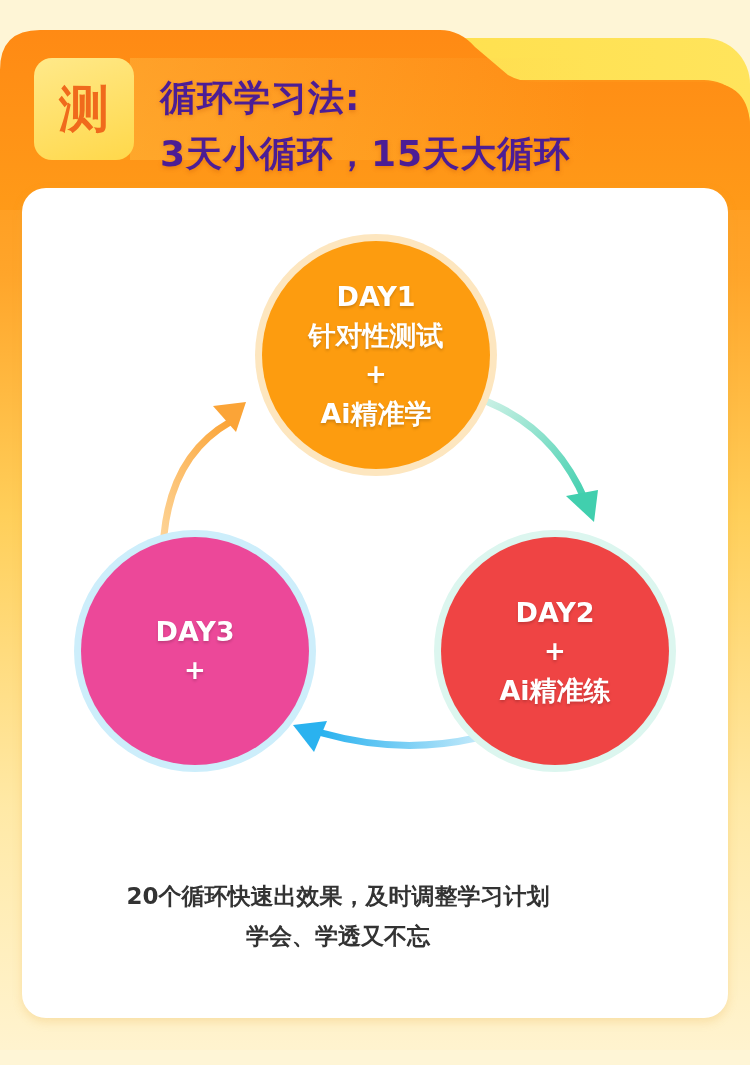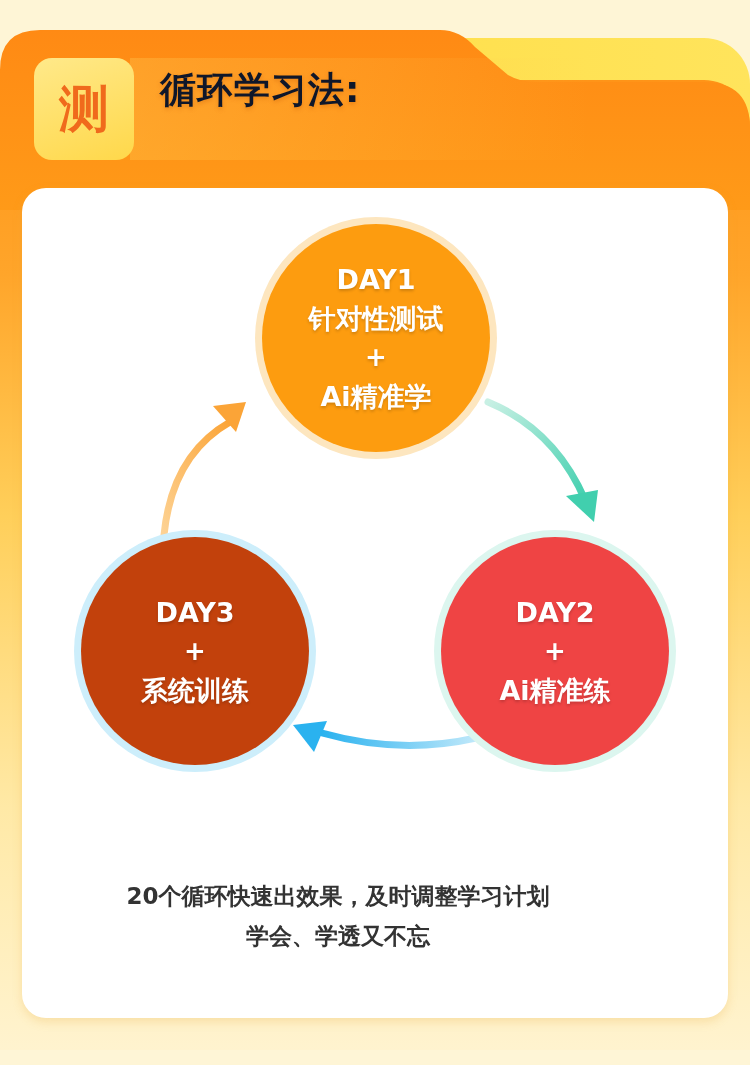--- a/index.html
+++ b/index.html
@@ -58,22 +58,22 @@
       justify-content: center;
     }
     .badge-char {
       font-size: 50px;
       font-weight: bold;
       color: #f06a1c;
       letter-spacing: 0;
     }
     .title {
       position: absolute;
-      left: 160px; top: 62px;
-      color: #0f172a;
+      left: 160px; top: 70px;
+      color: #4c1d95;
       font-weight: bold;
       font-size: 36px;
       line-height: 56px;
       text-shadow: 0 2px 4px rgba(190, 80, 0, 0.35);
       letter-spacing: 1px;
     }
     .title div { white-space: nowrap; }
 
     
     .card {
@@ -107,35 +107,35 @@
     .circle .line {
       font-size: 27px;
       line-height: 39px;
       white-space: nowrap;
     }
     .circle .plus {
       font-size: 26px;
       line-height: 39px;
     }
     .circle-day1 {
-      left: 262px; top: 224px;
+      left: 262px; top: 241px;
       width: 228px; height: 228px;
       background: #fd9c0f;
       box-shadow: 0 0 0 7px #fde6bf;
     }
     .circle-day2 {
       left: 441px; top: 537px;
       width: 228px; height: 228px;
       background: #ef4444;
       box-shadow: 0 0 0 7px #dcf6ef;
     }
     .circle-day3 {
       left: 81px; top: 537px;
       width: 228px; height: 228px;
-      background: #c2410c;
+      background: #ec4899;
       box-shadow: 0 0 0 7px #cdeefb;
       align-items: center;
     }
 
     .footer-text {
       position: absolute;
       left: 22px; top: 876px;
       width: 632px;
       text-align: center;
       color: #333333;
@@ -154,20 +154,21 @@
   <div class="panel"></div>
   <div class="panel-tab-body"></div>
   <div class="title-strip"></div>
 
   <div class="badge">
     <span class="badge-char">测</span>
   </div>
 
   <div class="title">
     <div>循环学习法:</div>
+    <div>3天小循环，15天大循环</div>
   </div>
 
   <div class="card"></div>
 
   <svg class="diagram" viewBox="0 0 750 1065" xmlns="http://www.w3.org/2000/svg">
     <defs>
       <linearGradient id="gTeal" x1="0" y1="0" x2="1" y2="1">
         <stop offset="0" stop-color="#c8f0e4"></stop>
         <stop offset="1" stop-color="#41cfae"></stop>
       </linearGradient>
@@ -206,21 +207,20 @@
 
   <div class="circle circle-day2">
     <div class="line">DAY2</div>
     <div class="plus">+</div>
     <div class="line">Ai精准练</div>
   </div>
 
   <div class="circle circle-day3">
     <div class="line">DAY3</div>
     <div class="plus">+</div>
-    <div class="line">系统训练</div>
   </div>
 
   <div class="footer-text">
     <div>20个循环快速出效果，及时调整学习计划</div>
     <div>学会、学透又不忘</div>
   </div>
 
 </div>
 
 </body></html>

